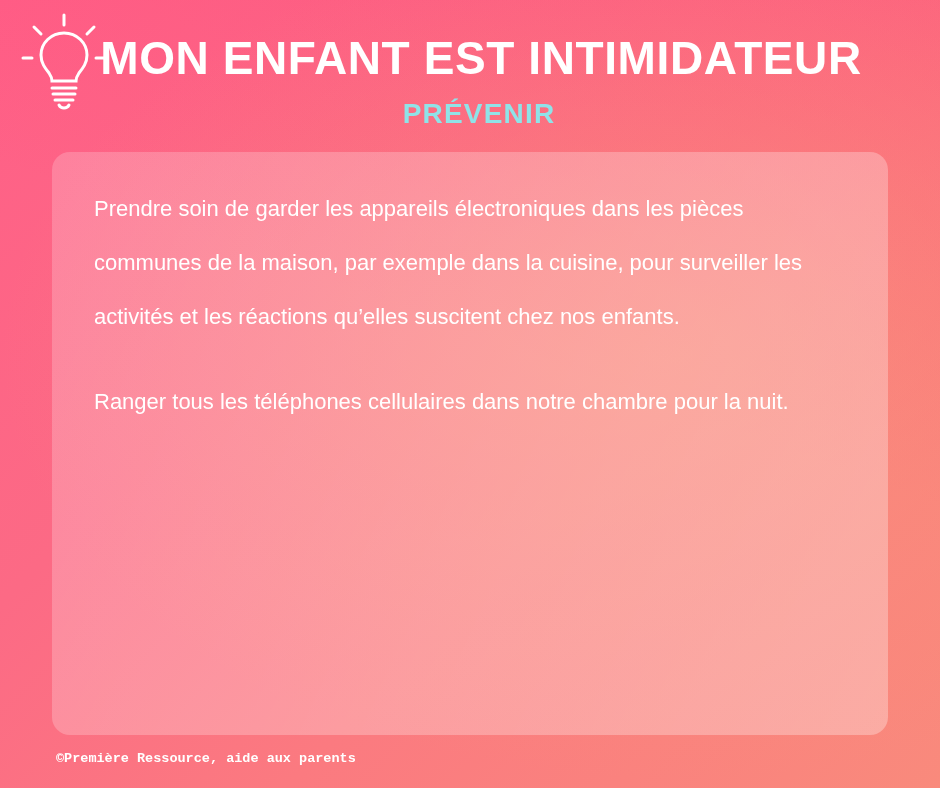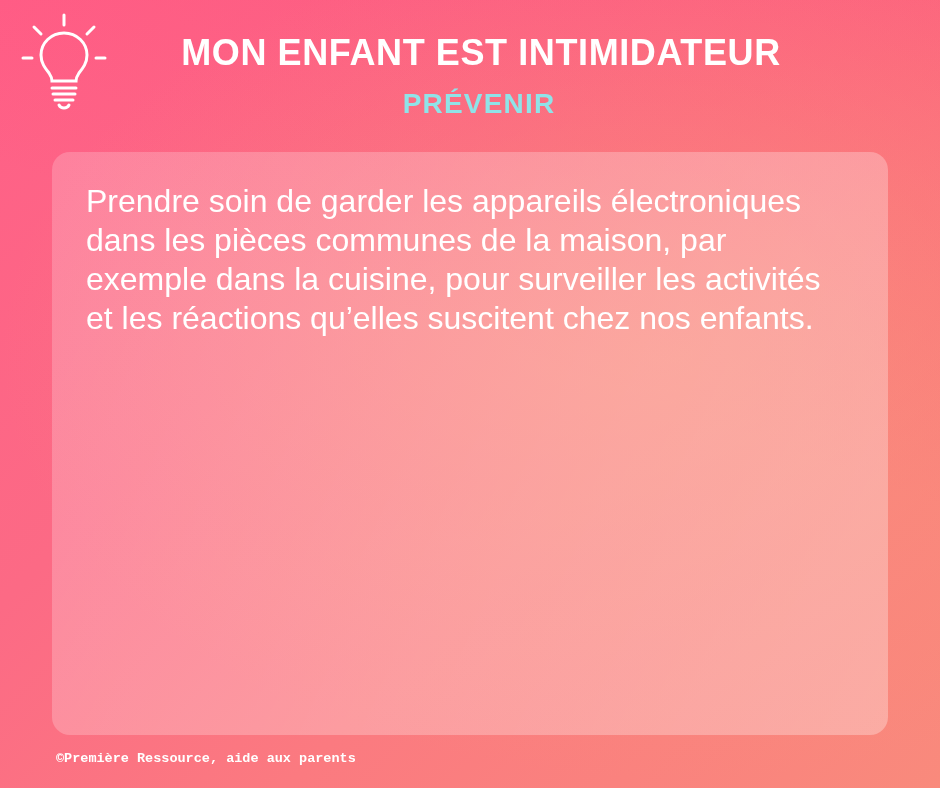--- a/index.html
+++ b/index.html
@@ -55,21 +55,21 @@
   .bulb {
     position: absolute;
     left: 18px;
     top: 12px;
     width: 92px;
     height: 100px;
   }
 
   .title {
     color: #ffffff;
-    font-size: 36px;
+    font-size: 46px;
     font-weight: bold;
     letter-spacing: 0.6px;
     text-align: center;
     margin: 0;
     padding-left: 22px;
     line-height: 1.05;
   }
 
   .subtitle {
     color: #8fe3e8;
@@ -89,23 +89,23 @@
     height: 583px;
     border-radius: 18px;
     background: linear-gradient(115deg, rgba(255,255,255,0.20) 0%, rgba(255,255,255,0.26) 55%, rgba(255,255,255,0.30) 100%);
     box-sizing: border-box;
     padding: 30px 34px;
     z-index: 4;
   }
 
   .para {
     color: #ffffff;
-    font-size: 32px;
-    line-height: 39px;
-    margin: 0 0 31px 0;
+    font-size: 22px;
+    line-height: 54px;
+    margin: 0 0 31px 8px;
     white-space: normal;
   }
   .para:last-child { margin-bottom: 0; }
 
   .footer {
     position: absolute;
     left: 56px;
     bottom: 22px;
     color: #ffffff;
     font-size: 13.5px;
@@ -136,17 +136,18 @@
     </svg>
 
     <div class="title-row">
       <h1 class="title">MON ENFANT EST INTIMIDATEUR</h1>
     </div>
     <h2 class="subtitle">PRÉVENIR</h2>
   </div>
 
   <div class="card">
     <p class="para">Prendre soin de garder les appareils électroniques dans les pièces communes de la maison, par exemple dans la cuisine, pour surveiller les activités et les réactions qu’elles suscitent chez nos enfants.</p>
+    <p class="para">Ranger tous les téléphones cellulaires dans notre chambre pour la nuit.</p>
   </div>
 
   <div class="footer">©Première Ressource, aide aux parents</div>
 
 </div>
 
 </body></html>

